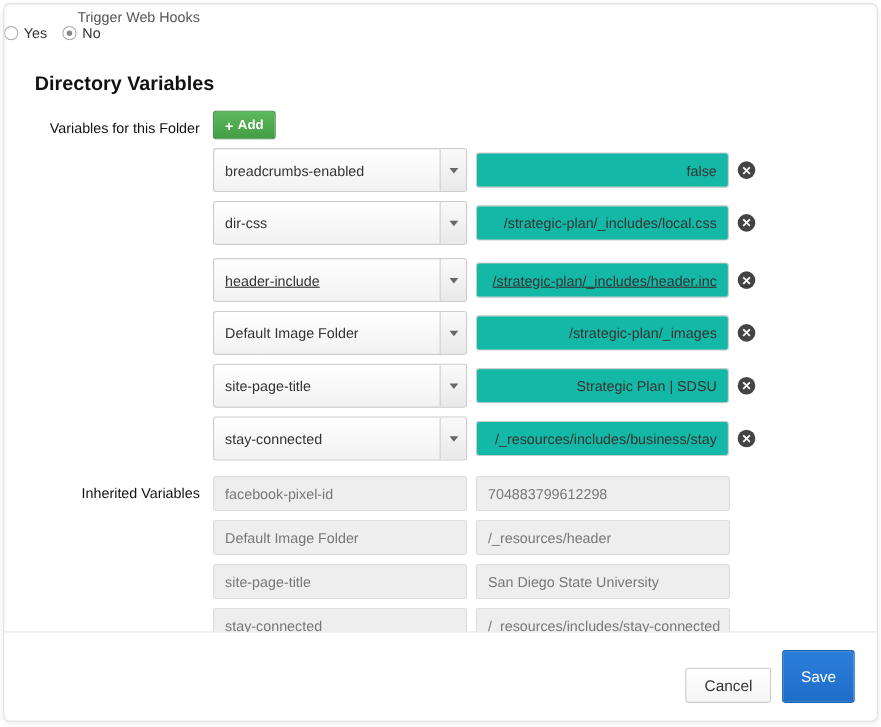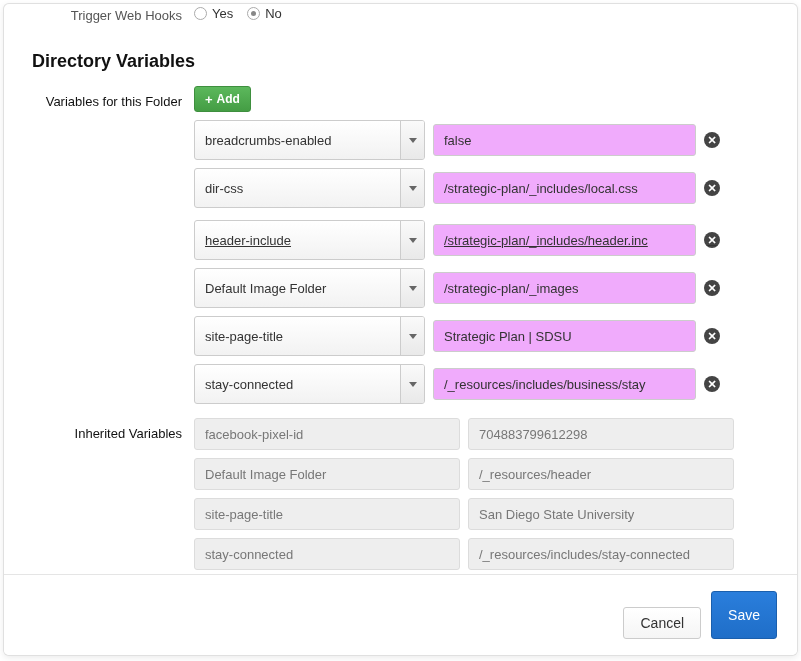--- a/index.html
+++ b/index.html
@@ -48,20 +48,21 @@
     }
     .row-content {
       flex: 1;
       display: flex;
       flex-direction: column;
       gap: 8px;
     }
     .trigger-row {
       padding-top: 2px;
       padding-left: 0;
+      flex-direction: column;
     }
     .trigger-row .row-label {
       padding-top: 2px;
       font-size: 13px;
       color: #555;
     }
     .radios {
       display: flex;
       align-items: center;
       gap: 14px;
@@ -153,45 +154,46 @@
       background: linear-gradient(#fafafa, #e9e9e9);
     }
     .caret {
       width: 0;
       height: 0;
       border-left: 4px solid transparent;
       border-right: 4px solid transparent;
       border-top: 5px solid #666;
     }
     .value-input {
-      width: 263px;
+      width: 230px;
       height: 32px;
       border: 1px solid #ccc;
       border-radius: 3px;
       padding: 0 10px;
       font-size: 13px;
       color: #333;
-      background: #f0abfc;
+      background: #14b8a6;
+      text-align: right;
     }
     .remove-icon {
       width: 16px;
       height: 16px;
       background: #444;
       border-radius: 50%;
       color: #fff;
       display: flex;
       align-items: center;
       justify-content: center;
       font-size: 11px;
       font-weight: bold;
       cursor: pointer;
       flex-shrink: 0;
     }
     .inherited .readonly-box {
-      width: 266px;
+      width: 231px;
       height: 32px;
       border: 1px solid #dcdcdc;
       border-radius: 3px;
       background: #eeeeee;
       display: flex;
       align-items: center;
       padding: 0 10px;
       font-size: 13px;
       color: #777;
       white-space: nowrap;

